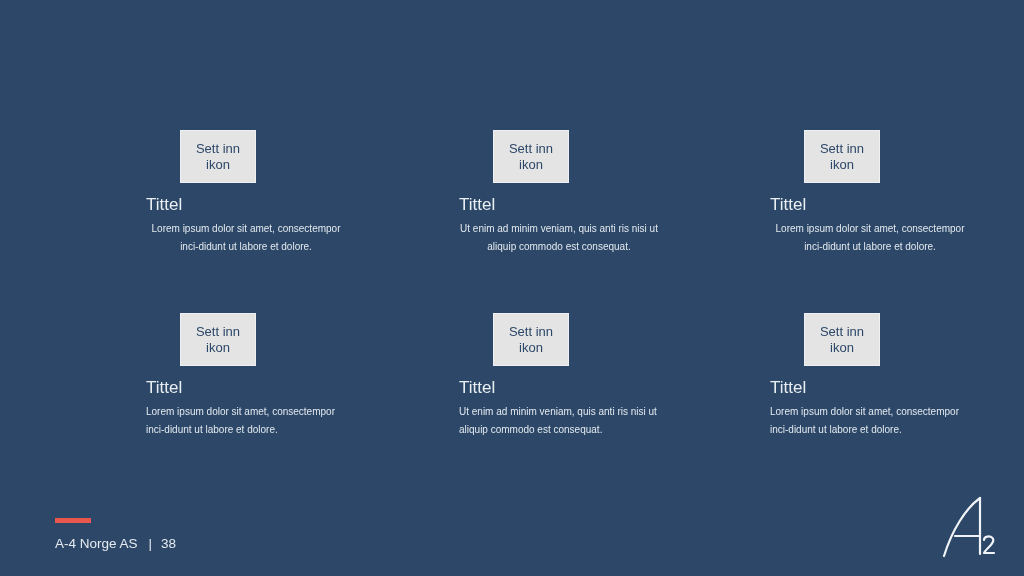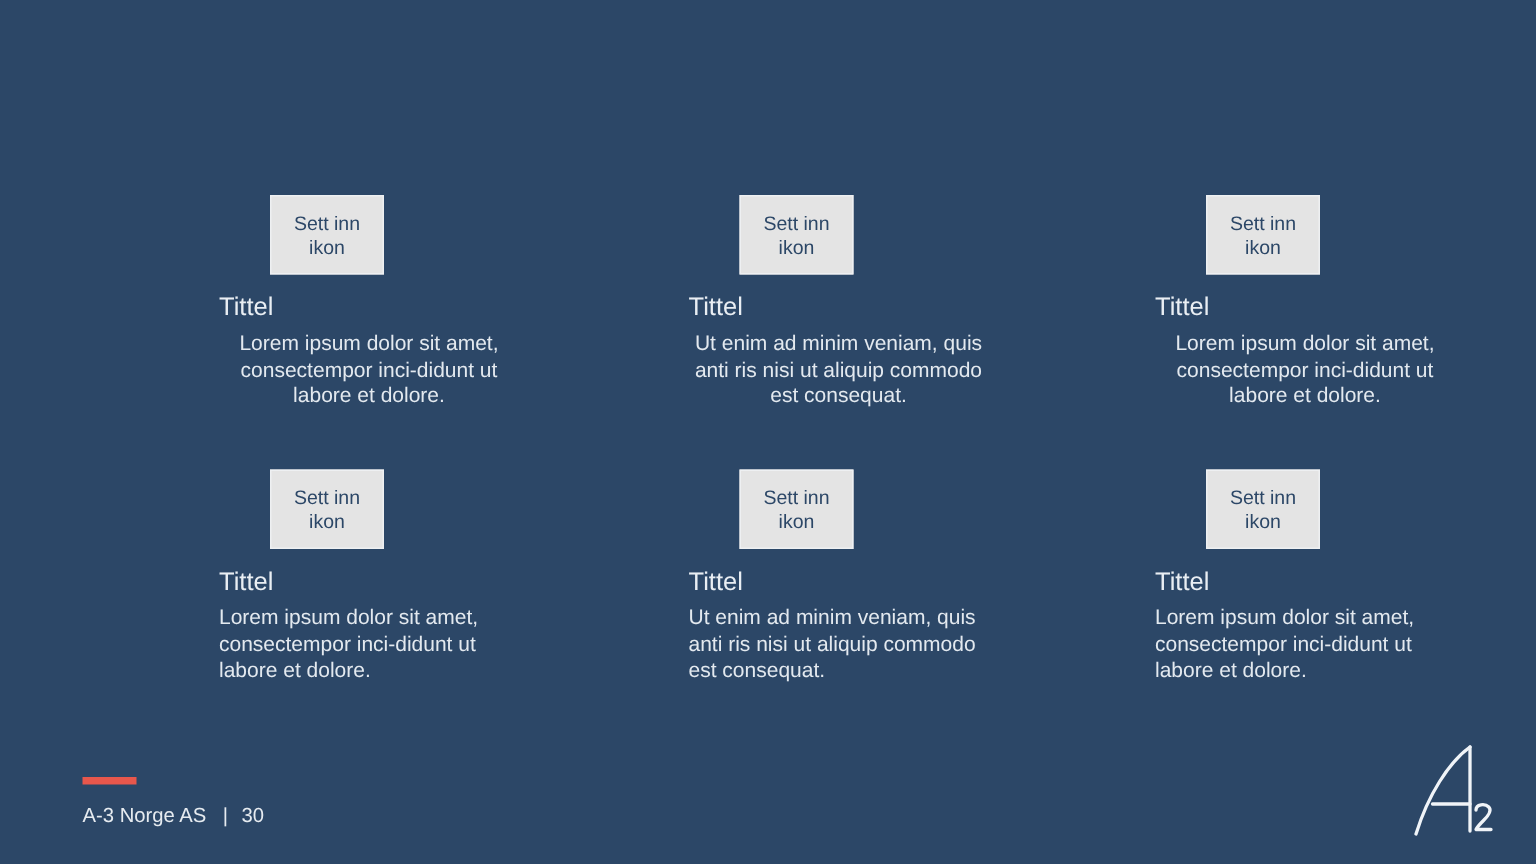--- a/index.html
+++ b/index.html
@@ -93,21 +93,21 @@
   }
   .block-title {
     font-size: 17px;
     line-height: 21px;
     color: #e9eef3;
     font-weight: 400;
     margin: 0 0 5px 0;
     text-align: left;
   }
   .block-body {
-    font-size: 14px;
+    font-size: 10px;
     line-height: 17.6px;
     color: #e3e9ef;
     font-weight: 400;
     margin: 0;
   }
   .align-center .block-body { text-align: center; }
   .align-left .block-body { text-align: left; }
 
   
   .footer-accent {
@@ -247,21 +247,21 @@
         </div>
       </div>
 
     </div>
 
   </div>
 
   <div class="footer-accent"></div>
 
   <div class="footer-text">
-    <span>A-3 Norge AS</span><span class="footer-sep">|</span><span>30</span>
+    <span>A-4 Norge AS</span><span class="footer-sep">|</span><span>38</span>
   </div>
 
   <div class="logo">
     <svg width="64" height="72" viewBox="0 0 64 72" fill="none" xmlns="http://www.w3.org/2000/svg">
 
       <path d="M44 6 L44 62" stroke="#f0f4f8" stroke-width="2.2" stroke-linecap="round"></path>
 
       <path d="M44 6 C30 16, 16 38, 8 64" stroke="#f0f4f8" stroke-width="2.2" stroke-linecap="round" fill="none"></path>
 
       <path d="M19 44 L44 44" stroke="#f0f4f8" stroke-width="2.2" stroke-linecap="round"></path>

